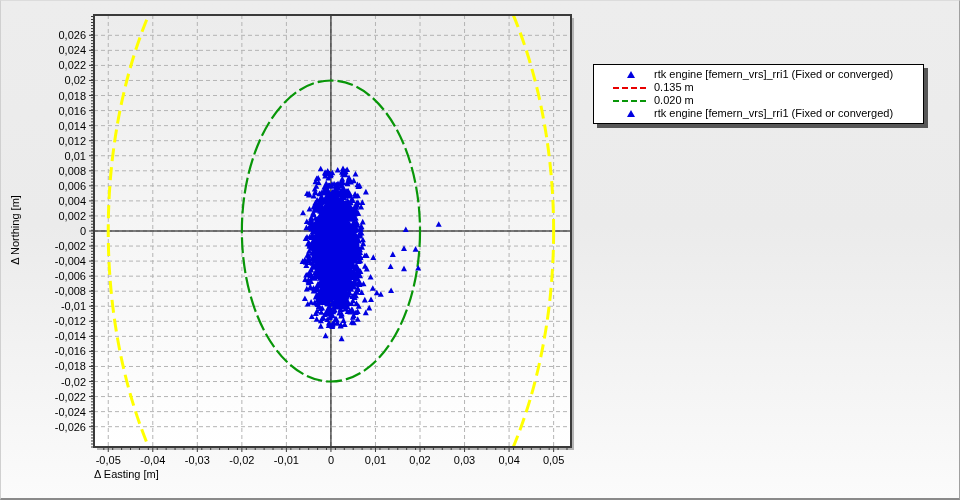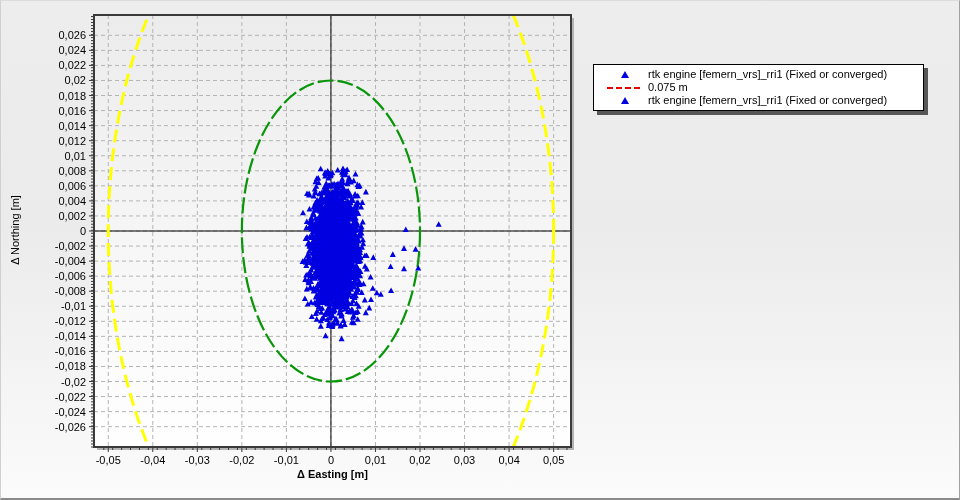--- a/index.html
+++ b/index.html
@@ -3,26 +3,26 @@
 <meta charset="utf-8">
 <style>
   html,body{width:960px;height:500px;margin:0;padding:0;overflow:hidden;
     font-family:"Liberation Sans",sans-serif;}
   .panel{position:relative;width:960px;height:500px;box-sizing:border-box;
     border-top:1px solid #dcdcdc;border-left:1px solid #d0d0d0;
     border-right:1px solid #a0a0a0;border-bottom:2px solid #8a8a8a;
     background:linear-gradient(180deg,#ededed 0%,#ebebeb 45%,#fbfbfb 100%);}
   #chart-svg{position:absolute;left:0;top:0;}
   #chart-svg text{font-family:"Liberation Sans",sans-serif;font-size:11px;fill:#000;}
-  .x-title{position:absolute;left:93px;top:467px;width:477px;text-align:center;
-    font-size:11px;color:#000;font-weight:bold;}
+  .x-title{position:absolute;left:93px;top:467px;width:477px;
+    font-size:11px;color:#000;}
   .y-title{position:absolute;left:-86px;top:223px;width:200px;text-align:center;
     font-size:11px;color:#000;transform:rotate(-90deg);}
   .legend{position:absolute;left:592px;top:63px;width:331px;box-sizing:border-box;
-    background:#fff;border:1px solid #000;padding:3px 4px 3px 8px;
+    background:#fff;border:1px solid #000;padding:3px 4px 3px 14px;
     box-shadow:4px 4px 0 rgba(45,45,45,0.78);}
   .legend-row{display:flex;align-items:center;height:13px;line-height:13px;}
   .legend-sample{width:46px;min-width:46px;display:flex;align-items:center;
     justify-content:center;}
   .legend-label{font-size:11px;color:#000;white-space:nowrap;overflow:hidden;}
   .swatch-triangle{width:0;height:0;border-left:4px solid transparent;
     border-right:4px solid transparent;border-bottom:7px solid;}
   .swatch-dash{width:36px;height:2px;
     background:repeating-linear-gradient(90deg,currentColor 0 6px,transparent 6px 9px);}
 </style>
@@ -382,21 +382,27 @@
     <div class="legend-row">
       <span class="legend-sample">
           <span class="swatch-triangle" style="color: rgb(0, 0, 224);"></span>
         </span>
       <span class="legend-label">rtk engine [femern_vrs]_rri1 (Fixed or converged)</span>
     </div>
     <div class="legend-row">
       <span class="legend-sample">
           <span class="swatch-dash" style="color: rgb(232, 0, 0);"></span>
         </span>
-      <span class="legend-label">0.075 m</span>
+      <span class="legend-label">0.135 m</span>
+    </div>
+    <div class="legend-row">
+      <span class="legend-sample">
+          <span class="swatch-dash" style="color: rgb(8, 150, 8);"></span>
+        </span>
+      <span class="legend-label">0.020 m</span>
     </div>
     <div class="legend-row">
       <span class="legend-sample">
           <span class="swatch-triangle" style="color: rgb(0, 0, 224);"></span>
         </span>
       <span class="legend-label">rtk engine [femern_vrs]_rri1 (Fixed or converged)</span>
     </div>
   </div>
 
 </div>

